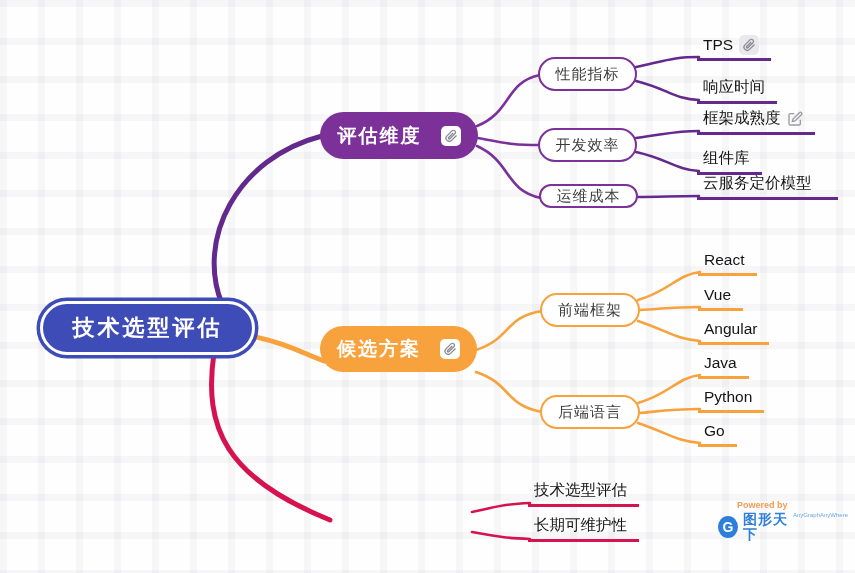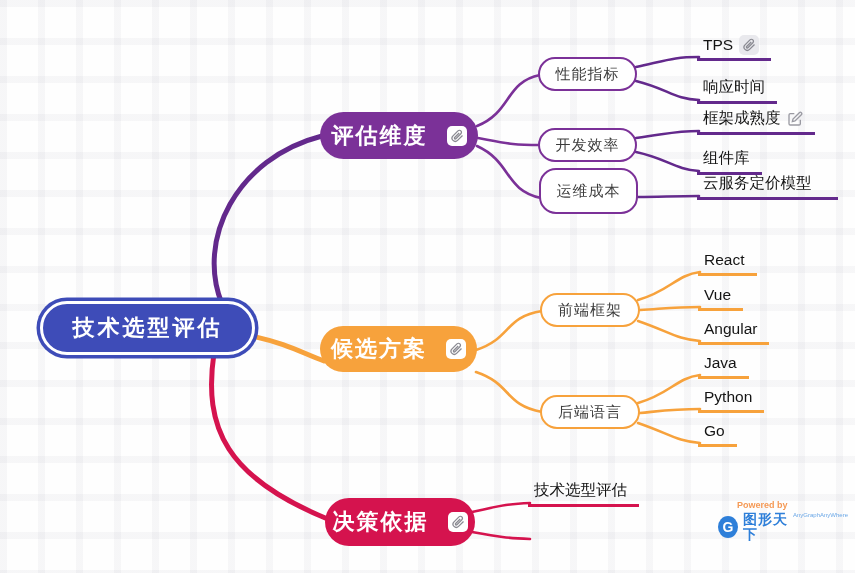--- a/index.html
+++ b/index.html
@@ -21,34 +21,34 @@
   .w2{stroke-width:2.6px;}
 
   .node{position:absolute;display:flex;align-items:center;justify-content:center;box-sizing:border-box;cursor:pointer;}
   .root-node{
     left:40px;top:301px;width:215px;height:54px;border-radius:30px;
     background:var(--root-fill);border:3px solid #ffffff;
     box-shadow:0 0 0 3.5px var(--root-fill);
     color:#fff;font-size:22px;font-weight:bold;letter-spacing:3px;align-items:center;
   }
   .branch-node{
-    border-radius:24px;color:#fff;font-size:22px;font-weight:bold;letter-spacing:2px;gap:19px;
+    border-radius:24px;color:#fff;font-size:19px;font-weight:bold;letter-spacing:2px;gap:19px;
   }
   .bn1{left:320px;top:112px;width:158px;height:47px;background:var(--purple);}
   .bn2{left:320px;top:326px;width:157px;height:46px;background:var(--orange);}
   .bn3{left:325px;top:498px;width:150px;height:48px;background:var(--red);}
 
   .sub-node{
     background:#fff;border-radius:17px;font-size:15px;color:#3c3c3c;letter-spacing:1px;
   }
   .sn-b1{border:2.4px solid var(--purple);}
   .sn-b2{border:2.4px solid var(--orange);}
   .sn1{left:538px;top:57px;width:99px;height:34px;}
   .sn2{left:538px;top:128px;width:99px;height:34px;}
-  .sn3{left:539px;top:168px;width:99px;height:46px;}
+  .sn3{left:539px;top:184px;width:99px;height:24px;}
   .sn4{left:540px;top:293px;width:100px;height:34px;}
   .sn5{left:540px;top:395px;width:100px;height:34px;}
 
   .leaf{
     position:absolute;display:flex;align-items:center;gap:6px;
     height:23px;padding:0 12px 2px 6px;width:max-content;
     font-size:15.5px;color:#141414;cursor:pointer;
   }
   .leaf.ul-b1{border-bottom:3px solid var(--purple-line);}
   .leaf.ul-b2{border-bottom:3px solid var(--orange);}
@@ -126,28 +126,20 @@
 
   <div class="node branch-node bn2">
     <span>候选方案</span>
     <span class="badge">
       <svg viewBox="0 0 24 24">
           <path d="M21.44 11.05l-8.49 8.49a5.5 5.5 0 01-7.78-7.78l8.49-8.49a3.5 3.5 0 014.95 4.95l-8.49 8.49a1.5 1.5 0 01-2.12-2.12l7.78-7.78" fill="none" stroke="#8a8a92" stroke-width="2.2"></path>
         </svg>
     </span>
   </div>
 
-  <div class="node branch-node bn3">
-    <span>决策依据</span>
-    <span class="badge">
-      <svg viewBox="0 0 24 24">
-          <path d="M21.44 11.05l-8.49 8.49a5.5 5.5 0 01-7.78-7.78l8.49-8.49a3.5 3.5 0 014.95 4.95l-8.49 8.49a1.5 1.5 0 01-2.12-2.12l7.78-7.78" fill="none" stroke="#8a8a92" stroke-width="2.2"></path>
-        </svg>
-    </span>
-  </div>
 
   <div class="node sub-node sn-b1 sn1">
     <span>性能指标</span>
   </div>
   <div class="node sub-node sn-b1 sn2">
     <span>开发效率</span>
   </div>
   <div class="node sub-node sn-b1 sn3">
     <span>运维成本</span>
   </div>
@@ -197,20 +189,23 @@
   </div>
   <div class="leaf ul-b2" style="left:698px;top:385px;">
     <span>Python</span>
   </div>
   <div class="leaf ul-b2" style="left:698px;top:419px;">
     <span>Go</span>
   </div>
 
   <div class="leaf ul-b3" style="left:528px;top:479px;">
     <span>技术选型评估</span>
+  </div>
+  <div class="leaf ul-b3" style="left:528px;top:514px;">
+    <span>长期可维护性</span>
   </div>
 
   <div class="watermark">
     <div class="wm-powered">Powered by</div>
     <div class="wm-row">
       <div class="wm-logo">G</div>
       <div class="wm-text">
         <span class="wm-brand">图形天下</span>
         <span class="wm-tagline">AnyGraphAnyWhere</span>
       </div>

